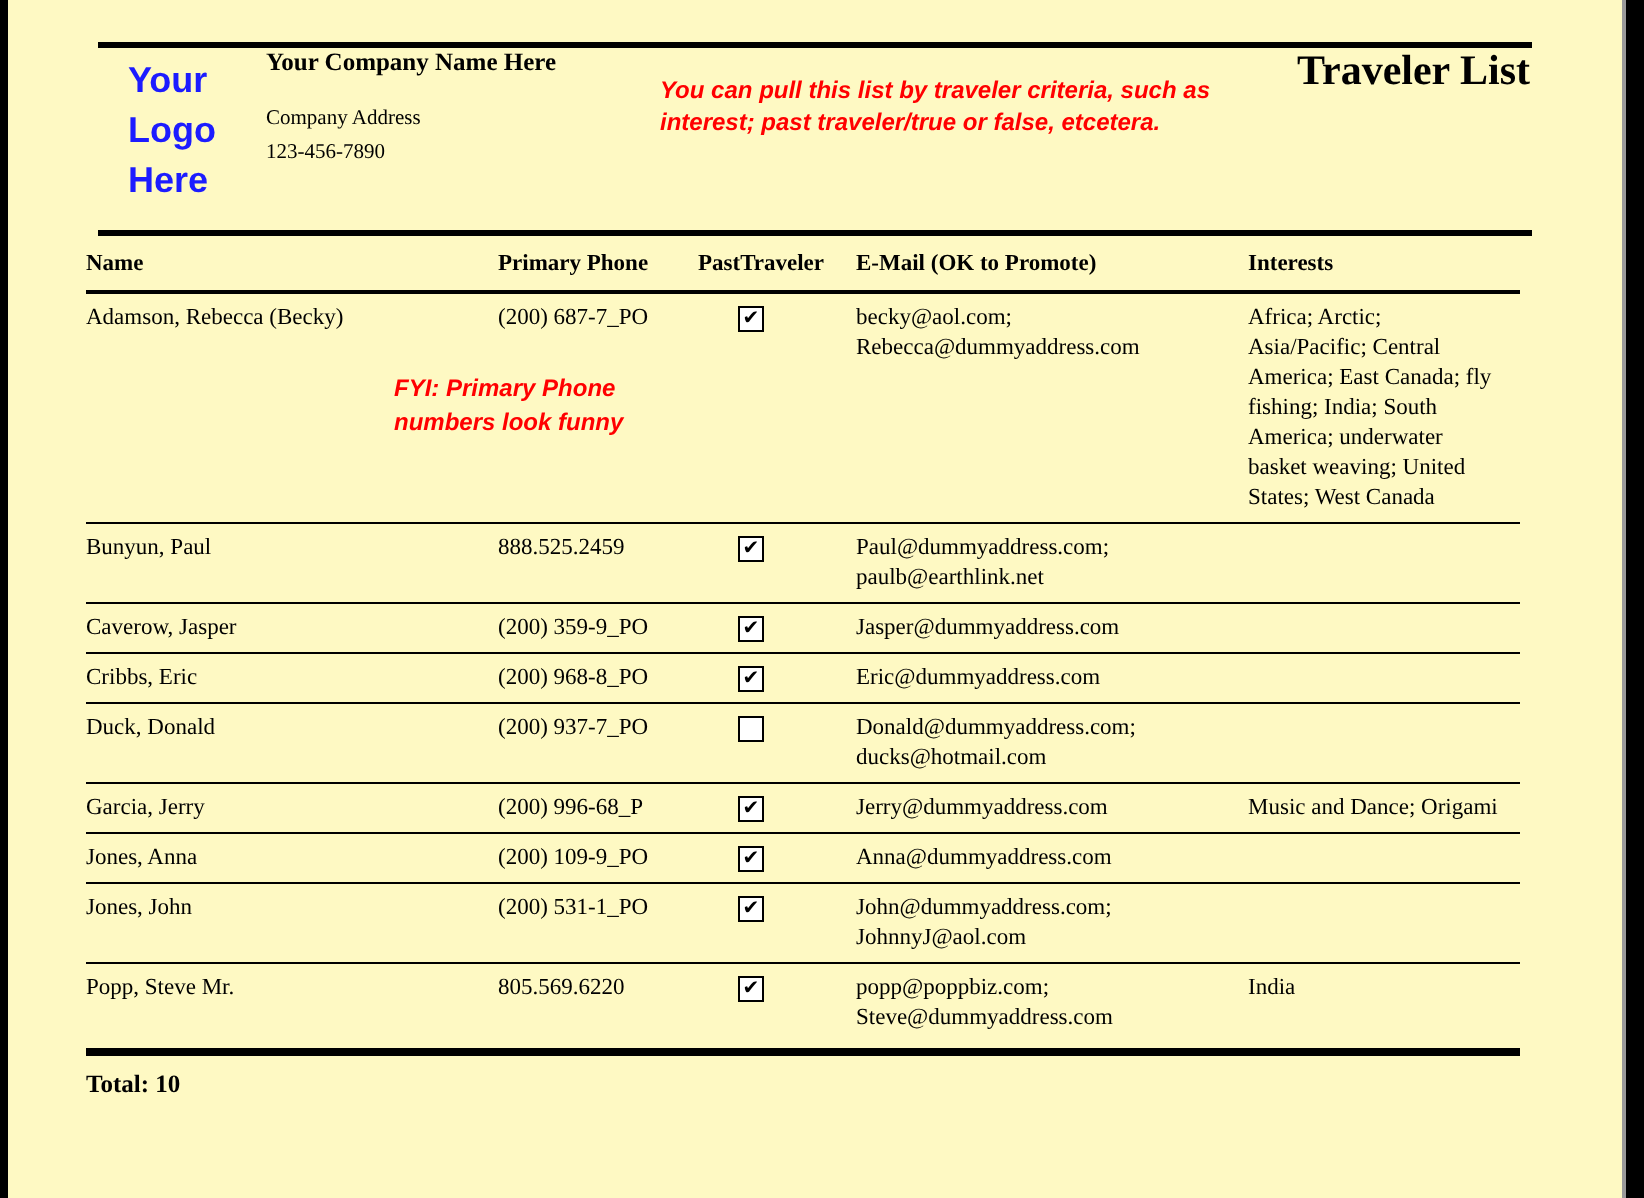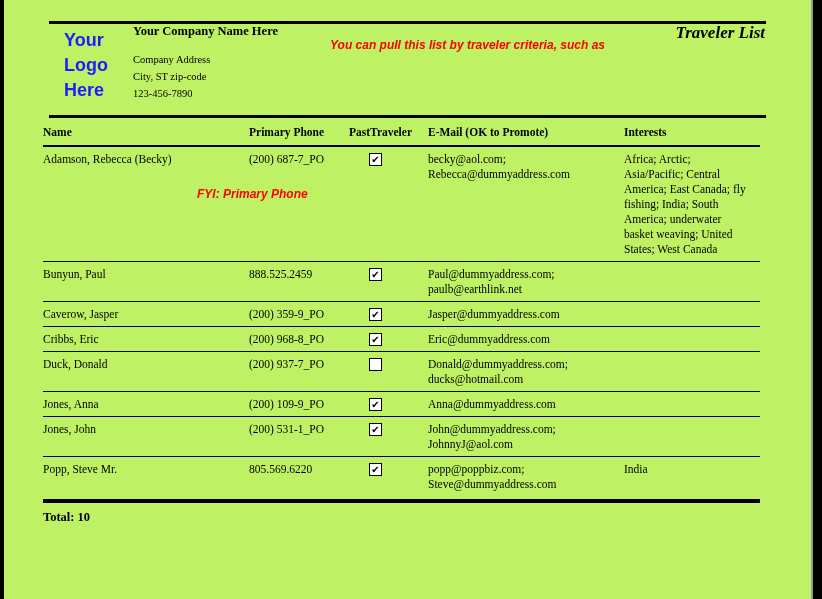--- a/index.html
+++ b/index.html
@@ -1,18 +1,18 @@
 <!DOCTYPE html>
 <html><head>
 <meta charset="utf-8">
 <style>
   * { margin:0; padding:0; box-sizing:border-box; }
   html,body { background:#fff; }
   .screen {
-    position:relative; width:822px; height:599px; background:#bef264;
+    position:relative; width:822px; height:599px; background:#fef9c3;
     overflow:hidden; font-family:"Liberation Serif", serif; color:#000;
   }
   .edge { position:absolute; top:0; bottom:0; background:#000; }
   .edge.left  { left:0; width:4px; }
   .edge.right { right:0; width:9px; }
   .edge-shadow { position:absolute; top:0; bottom:0; right:9px; width:2px; background:#9a9a9a; }
 
   .rule { position:absolute; left:49px; width:717px; background:#000; }
   .rule.top    { top:21px;  height:3px; }
   .rule.mid    { top:115px; height:3px; }
@@ -26,21 +26,21 @@
   .company .cname { font-size:12.5px; margin-bottom:12px;font-weight:bold; }
   .company .cline { font-size:10.5px; line-height:17px; }
 
   .criteria-note {
     position:absolute; left:330px; top:37px; width:352px;
     color:#ff0000; font-family:"Liberation Sans", sans-serif;
     font-weight:bold; font-style:italic; font-size:12px; line-height:16px;
   }
   .report-title {
     position:absolute; right:57px; top:23px;
-    font-weight:bold; font-size:17px; white-space:nowrap;font-style:italic;
+    font-weight:bold; font-size:21px; white-space:nowrap;
   }
 
   .table-zone { position:absolute; left:43px; top:124px; width:717px; }
   table { border-collapse:collapse; table-layout:fixed; width:717px; }
   col.c-name  { width:206px; }
   col.c-phone { width:100px; }
   col.c-past  { width:79px;  }
   col.c-email { width:196px; }
   col.c-int   { width:136px; }
   th {
@@ -81,26 +81,26 @@
 
   <div class="logo">
     <div>Your</div>
     <div>Logo</div>
     <div>Here</div>
   </div>
 
   <div class="company">
     <div class="cname">Your Company Name Here</div>
     <div class="cline">Company Address</div>
-    <div class="cline">City, ST zip-code</div>
     <div class="cline">123-456-7890</div>
   </div>
 
   <div class="criteria-note">
     <div>You can pull this list by traveler criteria, such as</div>
+    <div>interest; past traveler/true or false, etcetera.</div>
   </div>
 
   <div class="report-title">Traveler List</div>
 
   <div class="rule mid"></div>
 
   <div class="table-zone">
     <table>
       <colgroup>
         <col class="c-name">
@@ -161,20 +161,29 @@
             <td>Duck, Donald</td>
             <td>(200) 937-7_PO</td>
             <td><span class="cb"></span></td>
             <td>
               <div>Donald@dummyaddress.com;</div>
               <div>ducks@hotmail.com</div>
             </td>
             <td></td>
           </tr>
           <tr>
+            <td>Garcia, Jerry</td>
+            <td>(200) 996-68_P</td>
+            <td><span class="cb checked">✔</span></td>
+            <td>
+              <div>Jerry@dummyaddress.com</div>
+            </td>
+            <td>Music and Dance; Origami</td>
+          </tr>
+          <tr>
             <td>Jones, Anna</td>
             <td>(200) 109-9_PO</td>
             <td><span class="cb checked">✔</span></td>
             <td>
               <div>Anna@dummyaddress.com</div>
             </td>
             <td></td>
           </tr>
           <tr>
             <td>Jones, John</td>
@@ -197,14 +206,15 @@
             <td>India</td>
           </tr>
         </tbody>
     </table>
     <div class="total-rule"></div>
     <div class="total-line">Total: 10</div>
   </div>
 
   <div class="fyi-note">
     <div>FYI: Primary Phone</div>
+    <div>numbers look funny</div>
   </div>
 </div>
 
 </body></html>

